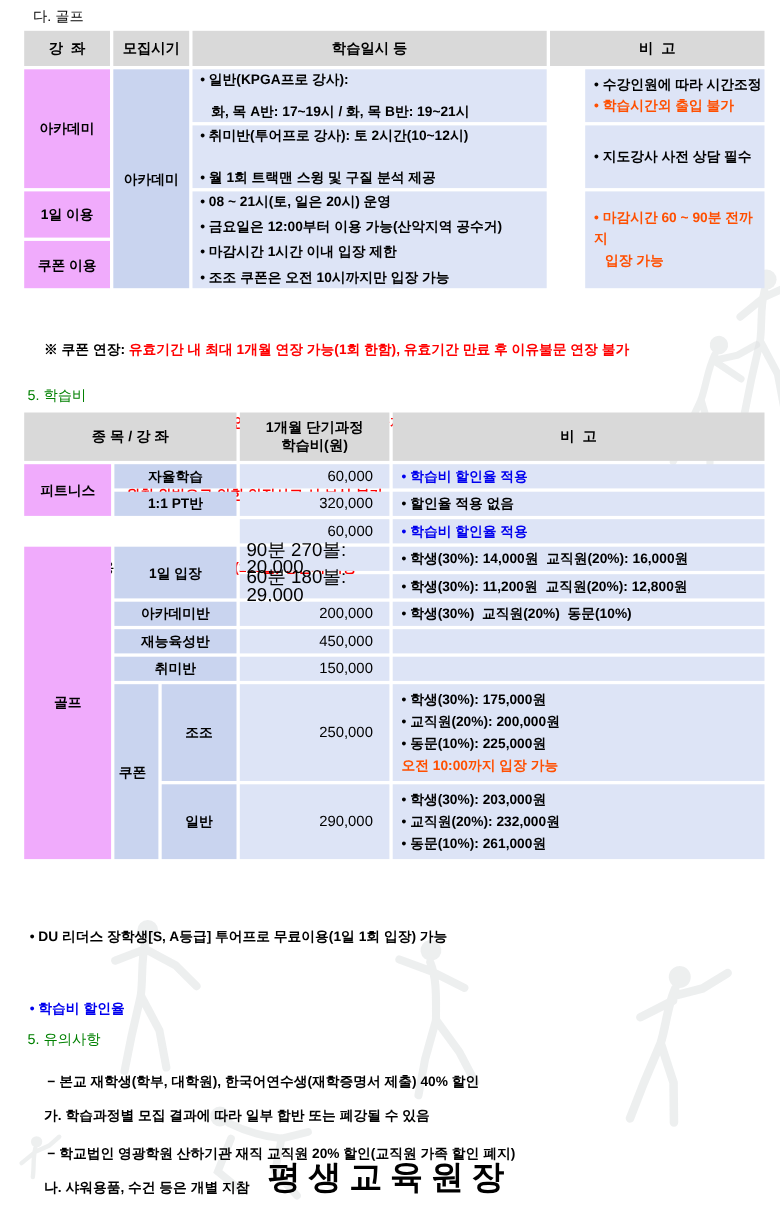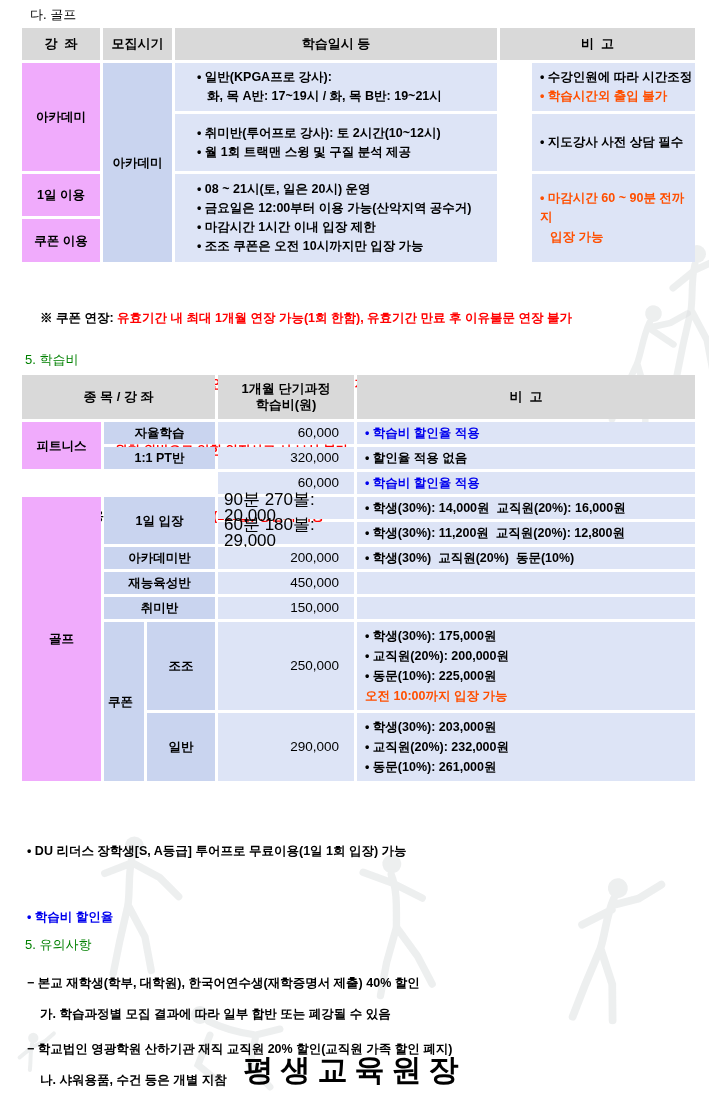--- a/index.html
+++ b/index.html
@@ -21,28 +21,28 @@
   .t2{position:absolute;left:22px;top:375px;grid-template-columns:79px 40px 68px 136px 338px;
       grid-template-rows:44px 22px 22px 22px 22px 22px 22px 22px 22px 88px 68px;}
   .cell{display:flex;align-items:center;justify-content:center;font-size:12.5px;font-weight:700;
         white-space:pre-wrap;line-height:16px;}
   .hdr{background:#d9d9d9;font-size:13px;}
   .dark{background:#f0abfc;}
   .mid{background:#c9d4ef;}
   .light{background:#dde4f6;}
   .col{flex-direction:column;align-items:flex-start;justify-content:center;}
   .col.center{align-items:center;}
-  .sched{padding-left:22px;line-height:19px;}
+  .sched{padding-left:7px;line-height:19px;justify-content:space-between;}
   .sched2{padding-left:8px;line-height:19.5px;margin-left:32px;}
   .num{justify-content:flex-end;padding-right:15px;font-weight:400;font-size:13.5px;}
   .numleft{justify-content:flex-start;padding-left:6px;font-weight:400;font-size:17px;}
   .indent{padding-left:10px;}
   .lines{line-height:22px;font-size:12.5px;font-weight:700;white-space:pre-wrap;}
   .lines div{min-height:22px;}
-  .ml16{}
+  .ml16{margin-left:16px;}
   .sig{position:absolute;left:0;right:0;top:1050px;text-align:center;
        font-family:"Liberation Serif",serif;font-size:30px;font-weight:700;letter-spacing:7px;}
   .notecell{line-height:20px;padding-left:8px;}
 </style>
 </head>
 <body>
 
 <div class="page">
 
   <div class="wm" style="left:655px;top:240px">

